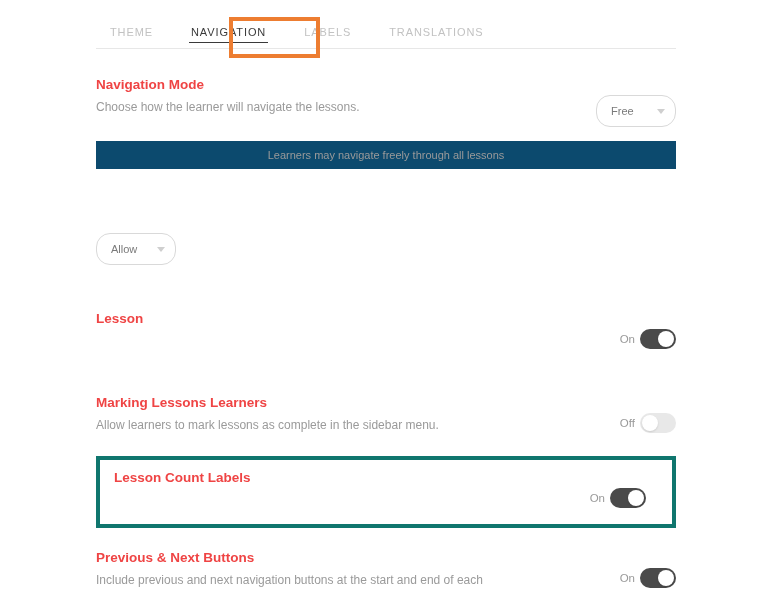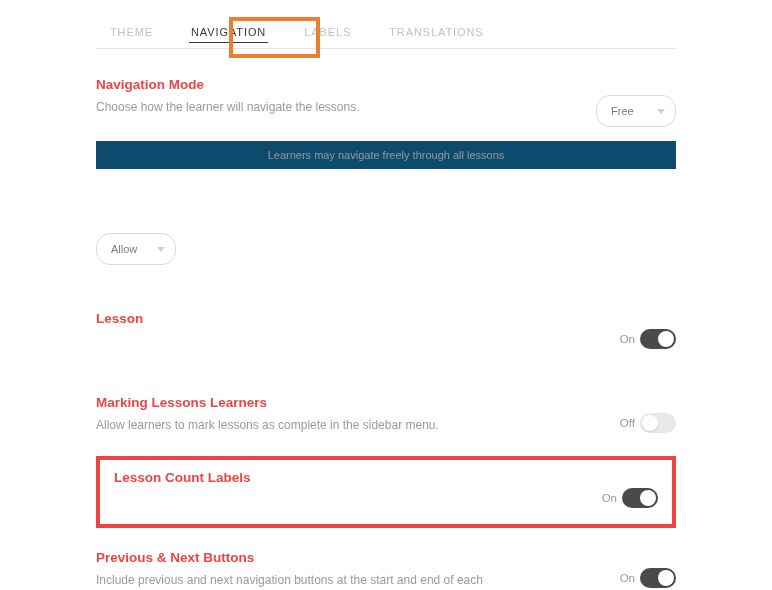--- a/index.html
+++ b/index.html
@@ -132,23 +132,23 @@
     .toggle.off .knob { left: 2px; }
     .info-bar {
       background: #0c4a6e;
       color: #9a9a9a;
       font-size: 11px;
       text-align: center;
       padding: 8px 0;
       margin-top: 14px;
     }
     .section-highlight {
-      border: 4px solid #ef4444;
+      border: 4px solid #0f766e;
       margin-top: 22px;
-      padding: 10px 14px 16px 14px;
+      padding: 10px 26px 16px 14px;
     }
     .section-highlight .section { padding-top: 0; }
     .spacer-lg { height: 18px; }
   </style>
 </head>
 <body>
 
 <div class="page">
 
   <div class="tab-bar">

